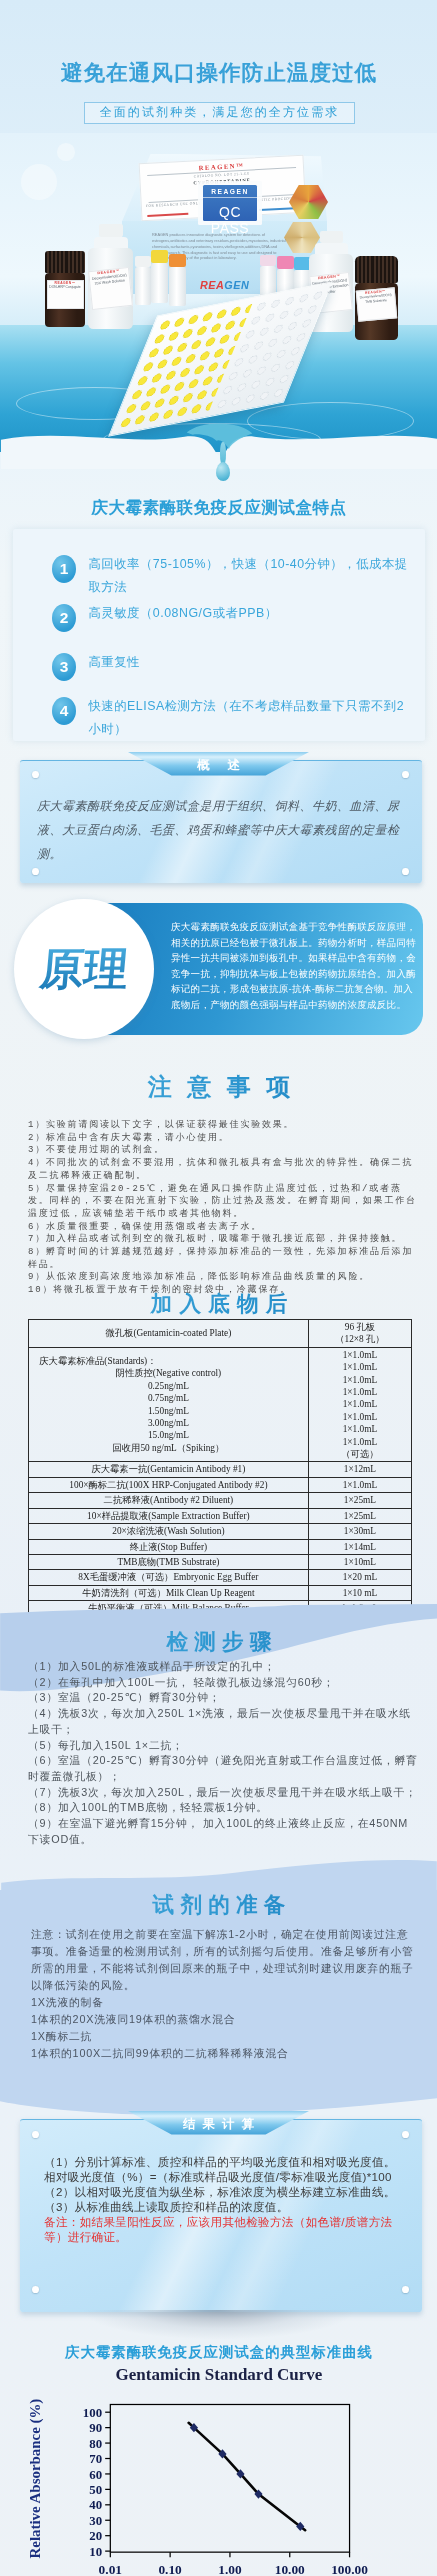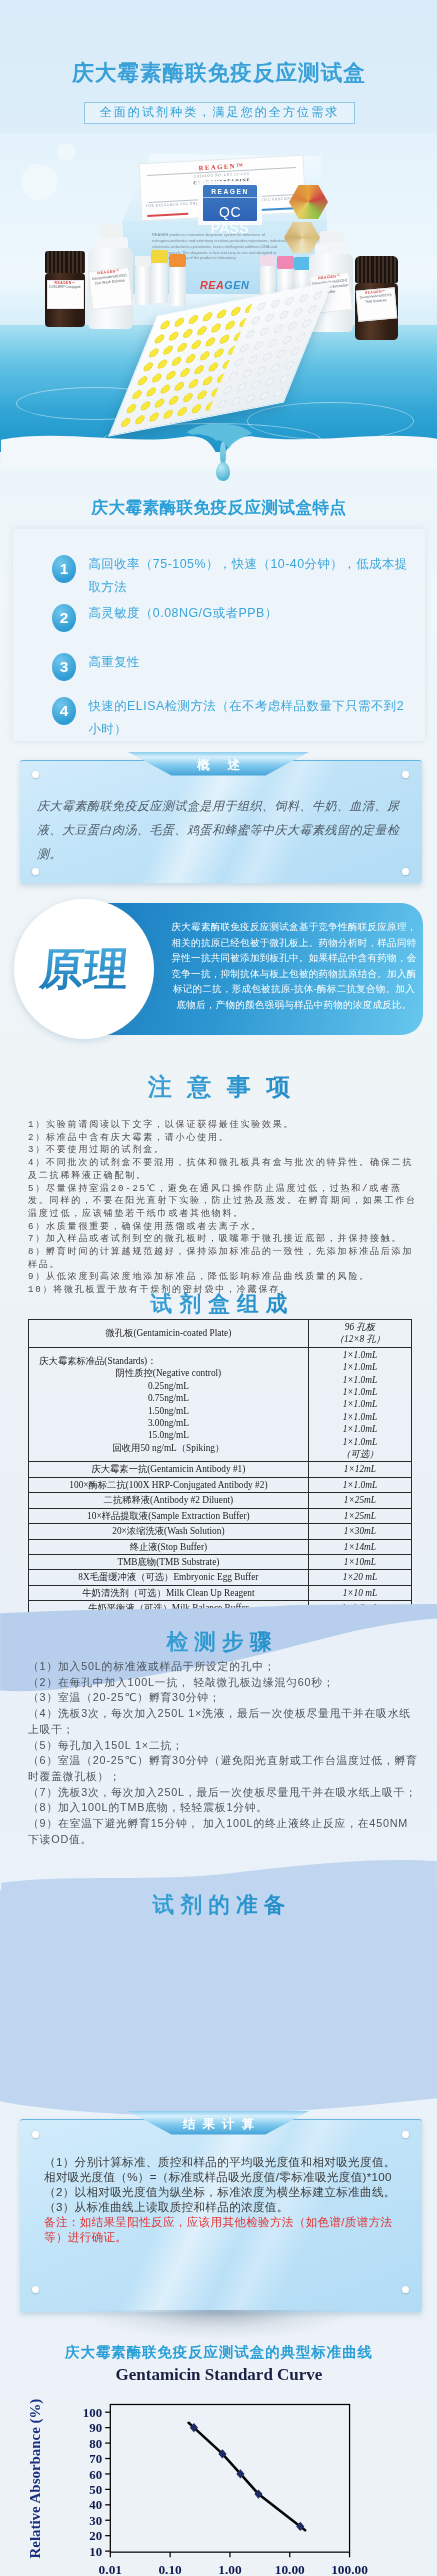--- a/index.html
+++ b/index.html
@@ -84,57 +84,57 @@
   .screw{width:6.7px;height:6.7px;border-radius:50%;background:#fff;box-shadow:0 0.5px 1.5px rgba(40,80,110,.4);}
   .ov-text{left:37px;top:794px;width:369px;font-size:12px;line-height:24px;letter-spacing:0.5px;color:#4e5a64;font-style:italic;}
 
   
   .pr-rect{top:903px;left:76px;width:347px;height:132px;border-radius:21.6px;
     background:linear-gradient(105deg,#1679bd 0%,#2e97d2 45%,#67c7ee 100%);}
   .pr-circle{top:899px;left:14.4px;width:140px;height:140px;border-radius:50%;background:#fff;
     display:flex;align-items:center;justify-content:center;box-shadow:0 2.1px 7.2px rgba(80,130,170,.25);}
   .pr-label{font-size:44px;font-weight:800;transform:skewX(-5deg);
     background:linear-gradient(180deg,#4cb1e2,#1572b1);-webkit-background-clip:text;background-clip:text;color:transparent;}
-  .pr-text{left:171px;top:919px;width:246px;color:#fff;font-size:9.5px;line-height:15.5px;letter-spacing:0.3px;text-align:center;}
+  .pr-text{left:171px;top:919px;width:246px;color:#fff;font-size:9.5px;line-height:15.5px;letter-spacing:0.3px;}
 
   
   .hd{font-weight:800;background:linear-gradient(90deg,#4cb0e0 0%,#2b95cf 55%,#1574b6 100%);
     -webkit-background-clip:text;background-clip:text;color:transparent;}
   .notes-title{top:1071px;font-size:24px;letter-spacing:15.5px;text-indent:15.5px;}
   .kit-title{top:1289px;font-size:21.6px;letter-spacing:7.2px;text-indent:7.2px;}
   .steps-title{top:1627px;font-size:21.6px;letter-spacing:6.2px;text-indent:6.2px;}
   .prep-title{top:1890px;font-size:21.6px;letter-spacing:6.2px;text-indent:6.2px;}
 
   .notes-list{top:1119px;left:28px;width:394px;font-family:Liberation Mono, monospace;
     font-size:9px;letter-spacing:1.8px;line-height:12.7px;color:#4c4c4c;}
   .steps-list{top:1659px;left:28px;width:391px;font-size:10.8px;line-height:15.7px;letter-spacing:0.8px;color:#4d545b;}
   .prep-list{top:1926px;left:31px;width:384px;font-size:10.8px;line-height:17px;letter-spacing:0.8px;color:#4b5563;}
 
   
   .kit-table{position:absolute;top:1319px;left:28px;width:384px;border-collapse:collapse;
     font-family:"Liberation Serif","DejaVu Serif",serif;font-size:9.3px;color:#222;}
   .kit-table td{border:1px solid #2a2a2a;padding:1px 3.1px;text-align:center;line-height:12.4px;}
-  .kit-table td.qty{width:96px;font-style:italic;}
+  .kit-table td.qty{width:96px;}
 
   
   .res-text{left:44px;top:2154px;width:355px;font-size:11.6px;line-height:15px;letter-spacing:0.3px;color:#3d3d3d;}
   .res-note{color:#e53333;}
   .res-shadow{top:2310px;left:46px;width:345px;height:41px;
     background:radial-gradient(ellipse 55% 100% at 50% 0%,rgba(115,130,148,.55),rgba(170,185,200,.25) 45%,transparent 72%);}
 
   
   .curve-cn{top:2343px;font-size:14.4px;font-weight:800;color:#2b9fd8;letter-spacing:1px;}
   .curve-en{top:2365px;font-size:17px;font-weight:700;font-family:"Liberation Serif","DejaVu Serif",serif;color:#1b2145;}
 </style>
 </head>
 <body>
 
 <div class="page">
 
-  <div class="abs ctr hero-title">庆大霉素酶联免疫反应测试盒</div>
+  <div class="abs ctr hero-title">避免在通风口操作防止温度过低</div>
   <div class="abs hero-sub">全面的试剂种类，满足您的全方位需求</div>
 
   <div class="abs photo">
     <div class="sky"></div>
     <div class="bub" style="left:20.6px;top:31px;width:36px;height:36px;"></div>
     <div class="bub" style="left:57px;top:10.3px;width:17.5px;height:17.5px;"></div>
     <div class="sea">
       <div class="rip" style="left:15.5px;top:62px;width:155px;height:31px;"></div>
       <div class="rip" style="left:247px;top:77px;width:165px;height:36px;"></div>
       <div class="rip" style="left:103px;top:98px;width:216px;height:31px;"></div>
@@ -291,21 +291,21 @@
       <div>3）不要使用过期的试剂盒。</div>
       <div>4）不同批次的试剂盒不要混用，抗体和微孔板具有盒与批次的特异性。确保二抗及二抗稀释液正确配制。</div>
       <div>5）尽量保持室温20-25℃，避免在通风口操作防止温度过低，过热和/或者蒸发。同样的，不要在阳光直射下实验，防止过热及蒸发。在孵育期间，如果工作台温度过低，应该铺垫若干纸巾或者其他物料。</div>
       <div>6）水质量很重要，确保使用蒸馏或者去离子水。</div>
       <div>7）加入样品或者试剂到空的微孔板时，吸嘴靠于微孔接近底部，并保持接触。</div>
       <div>8）孵育时间的计算越规范越好，保持添加标准品的一致性，先添加标准品后添加样品。</div>
       <div>9）从低浓度到高浓度地添加标准品，降低影响标准品曲线质量的风险。</div>
       <div>10）将微孔板置于放有干燥剂的密封袋中，冷藏保存。</div>
     </div>
 
-  <div class="abs ctr hd kit-title">试剂盒组成</div>
+  <div class="abs ctr hd kit-title">加入底物后</div>
   <table class="kit-table">
     <tbody>
         <tr>
           <td>
             <div>微孔板(Gentamicin-coated Plate)</div>
           </td>
           <td class="qty">
             <div>96 孔板</div>
             <div>（12×8 孔）</div>
           </td>
@@ -435,20 +435,27 @@
 
   <svg class="abs" style="top:1851px;left:0;" width="438" height="41" viewBox="0 0 850 80">
     <path d="M0,80 L0,62 C140,44 300,62 460,42 C610,24 740,12 850,20 L850,80 Z" fill="#c0d6f0"></path>
   </svg>
   <div class="abs" style="top:1890px;left:0;width:438px;height:204px;background:#c0d6f0;"></div>
   <svg class="abs" style="top:2094px;left:0;" width="438" height="31" viewBox="0 0 850 60">
     <path d="M0,0 L850,0 L850,8 C650,30 450,44 280,40 C160,37 60,26 0,14 Z" fill="#c0d6f0"></path>
   </svg>
 
   <div class="abs ctr hd prep-title">试剂的准备</div>
+  <div class="abs prep-list">
+      <div>注意：试剂在使用之前要在室温下解冻1-2小时，确定在使用前阅读过注意事项。准备适量的检测用试剂，所有的试剂摇匀后使用。准备足够所有小管所需的用量，不能将试剂倒回原来的瓶子中，处理试剂时建议用废弃的瓶子以降低污染的风险。</div>
+      <div>1X洗液的制备</div>
+      <div>1体积的20X洗液同19体积的蒸馏水混合</div>
+      <div>1X酶标二抗</div>
+      <div>1体积的100X二抗同99体积的二抗稀释稀释液混合</div>
+    </div>
 
   <div class="abs glass" style="top:2119px;left:19.6px;width:402px;height:192px;">
     <div class="sheen"></div>
   </div>
   <div class="abs tab" style="top:2111px;left:128px;width:181px;">
     <span>结果计算</span>
   </div>
   <div class="abs screw" style="top:2131px;left:32px;"></div>
   <div class="abs screw" style="top:2131px;left:402px;"></div>
   <div class="abs screw" style="top:2286px;left:32px;"></div>

